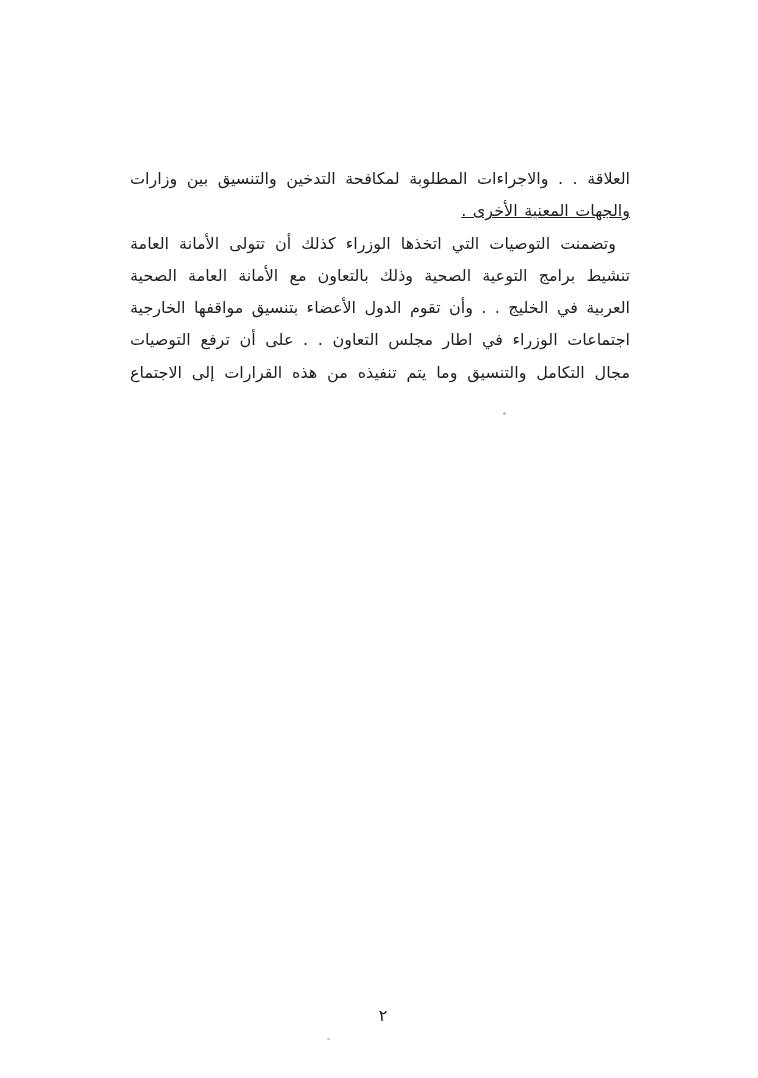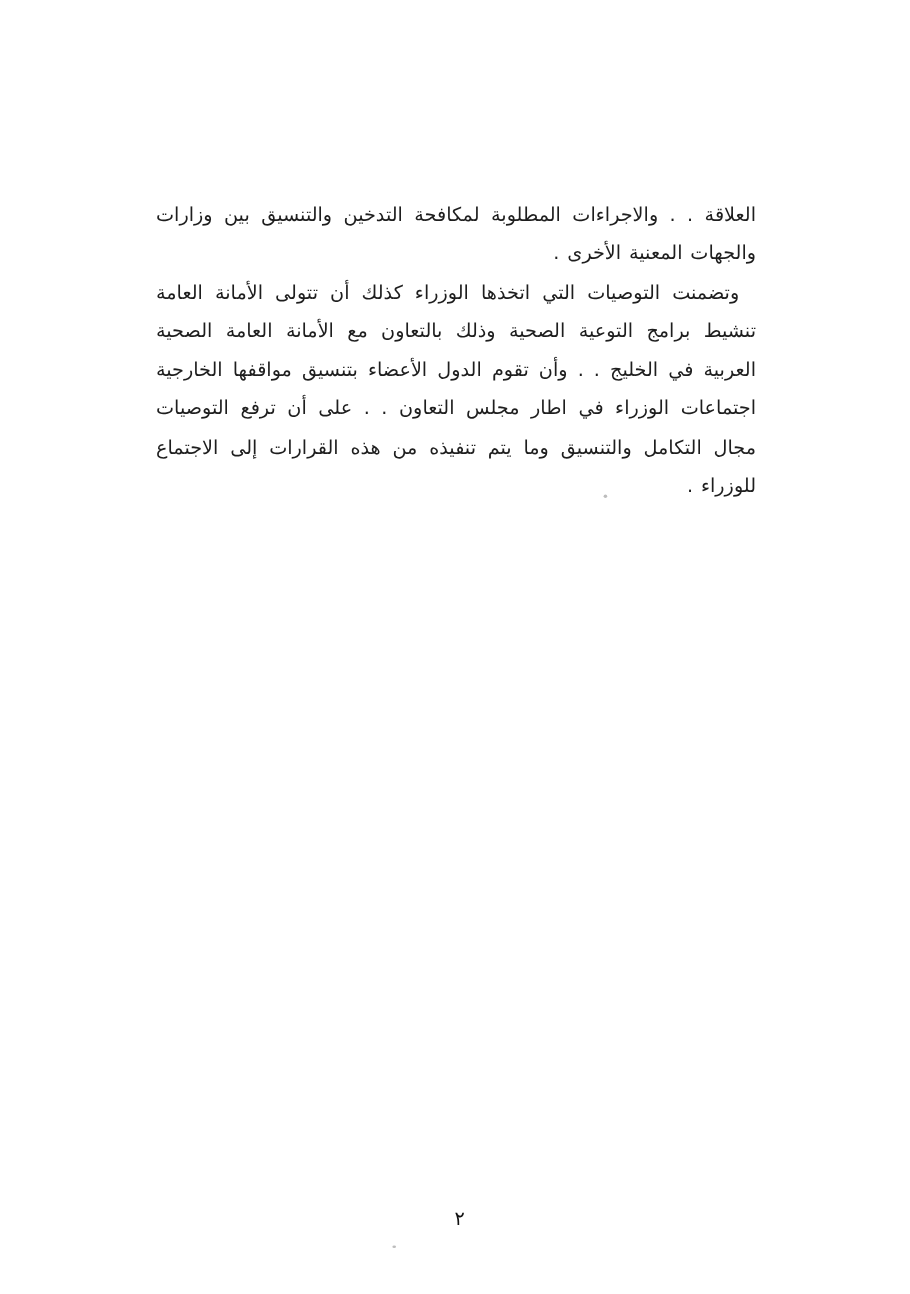--- a/index.html
+++ b/index.html
@@ -29,20 +29,21 @@
     height: 32.3px;
     line-height: 32.3px;
     overflow: hidden;
     text-align: justify;
     text-align-last: justify;
     word-spacing: 1.5px;
   }
   .line.last {
     text-align: left;
     text-align-last: right;
+    text-decoration: underline;
   }
   .line.indent {
     padding-right: 14px;
   }
   .page-number {
     position: absolute;
     top: 1006px;
     left: 0;
     width: 766px; 
     text-align: center;
@@ -70,21 +71,20 @@
       <span class="line">العلاقة . . والاجراءات المطلوبة لمكافحة التدخين والتنسيق بين وزارات الصحة</span>
       <span class="line last">والجهات المعنية الأخرى .</span>
     </div>
 
     <div class="para">
       <span class="line indent">وتضمنت التوصيات التي اتخذها الوزراء كذلك أن تتولى الأمانة العامة متابعة</span>
       <span class="line">تنشيط برامج التوعية الصحية وذلك بالتعاون مع الأمانة العامة الصحية للدول</span>
       <span class="line">العربية في الخليج . . وأن تقوم الدول الأعضاء بتنسيق مواقفها الخارجية من خلال</span>
       <span class="line">اجتماعات الوزراء في اطار مجلس التعاون . . على أن ترفع التوصيات المتخذة في</span>
       <span class="line">مجال التكامل والتنسيق وما يتم تنفيذه من هذه القرارات إلى الاجتماع القادم</span>
-      <span class="line last">للوزراء .</span>
     </div>
 
   </div>
 
   <div class="page-number">٢</div>
 
   <div class="speck speck-1"></div>
   <div class="speck speck-2"></div>
 
 </div>

